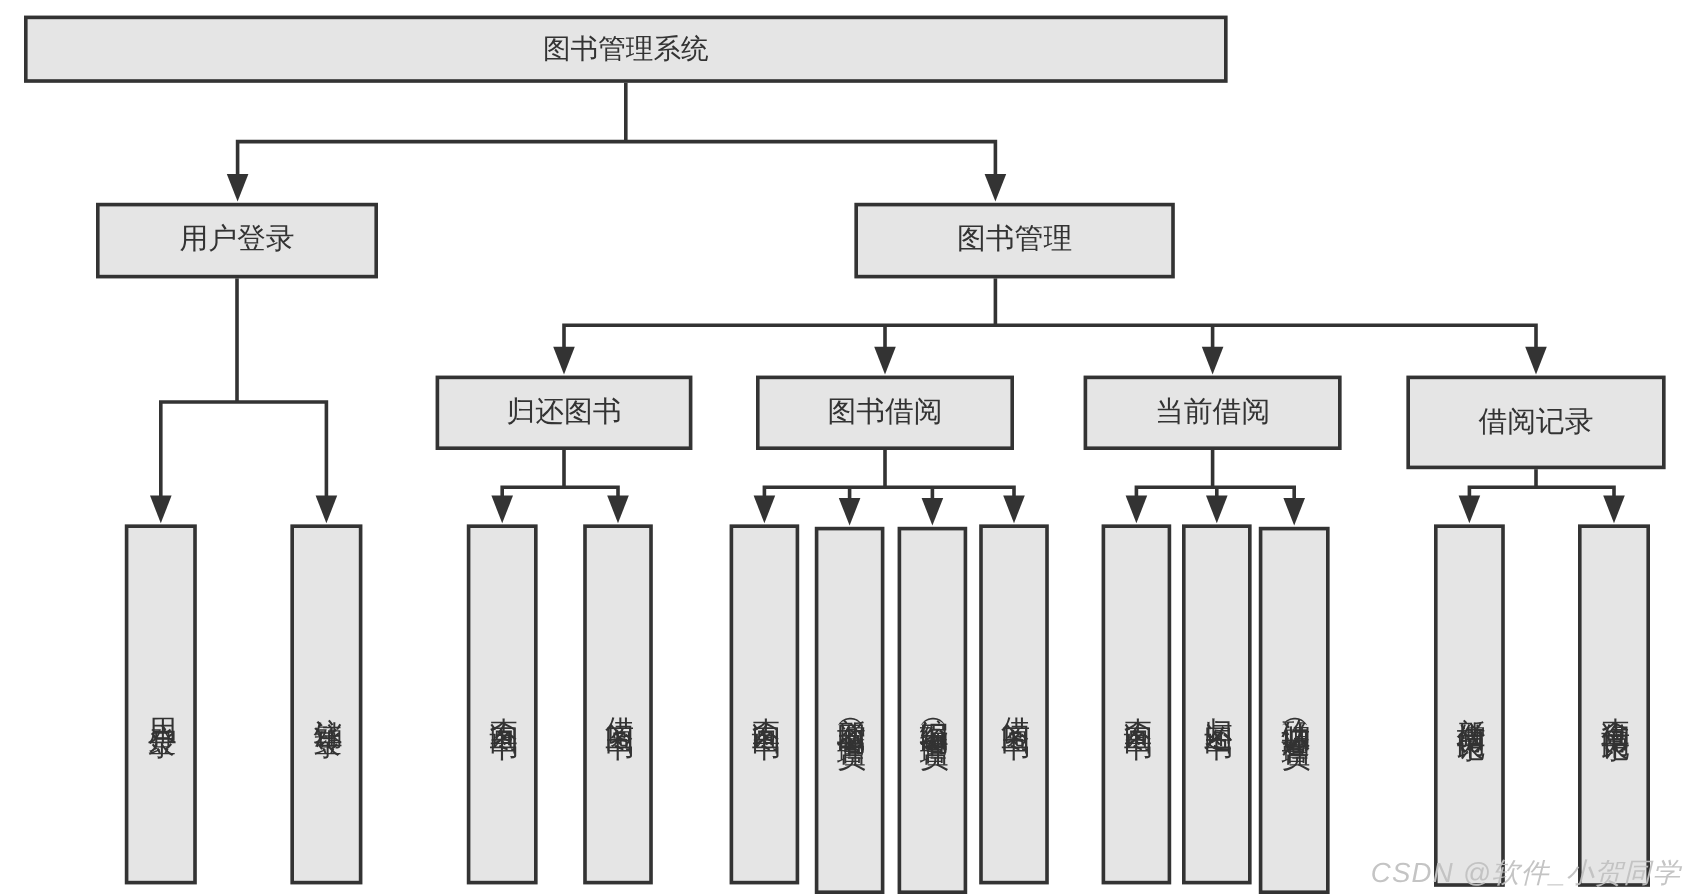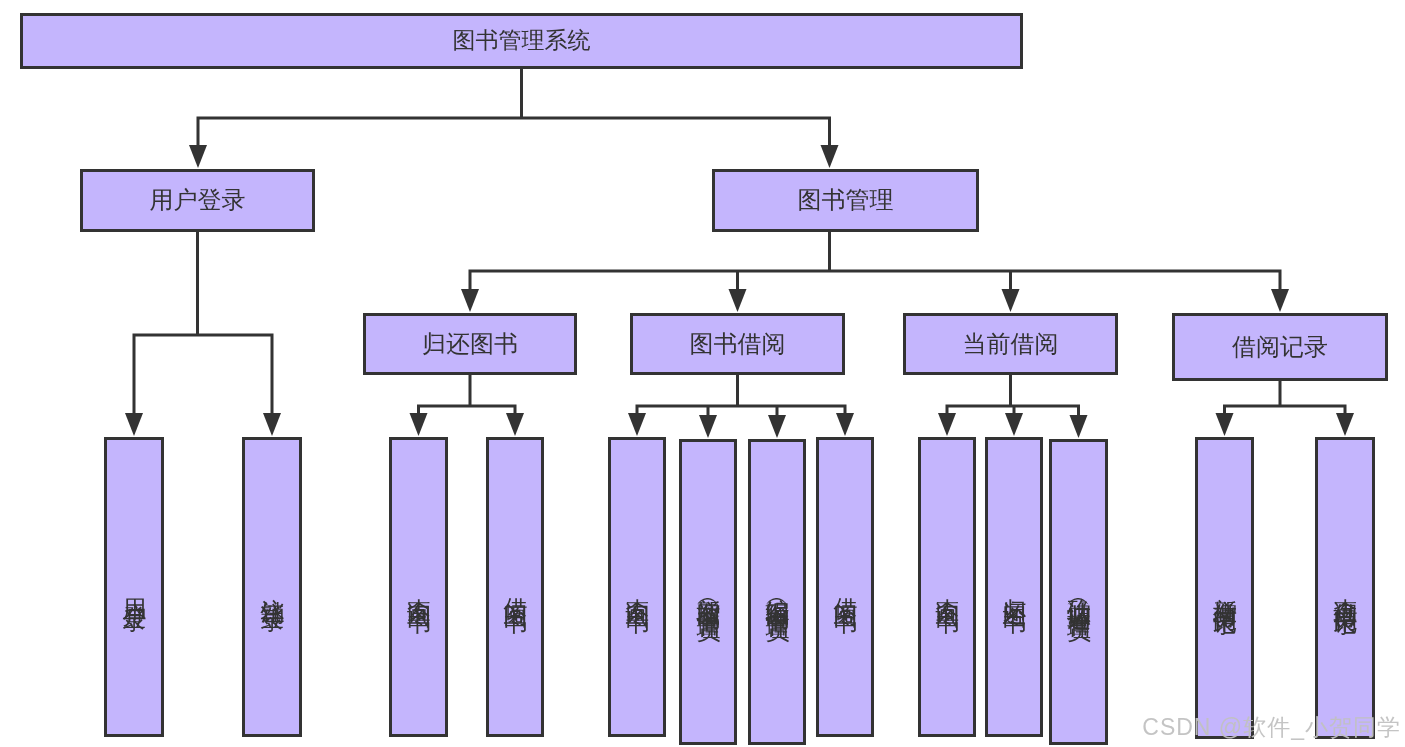--- a/index.html
+++ b/index.html
@@ -2,32 +2,32 @@
 <html><head>
 <meta charset="utf-8">
 <style>
   html,body{margin:0;padding:0;background:#fff;}
   .stage{
     position:relative;width:1405px;height:747px;background:#ffffff;overflow:hidden;
     font-family:"Liberation Sans",sans-serif;color:#333;
   }
   .connectors{position:absolute;left:0;top:0;z-index:0;}
   .node{
-    position:absolute;box-sizing:border-box;border:3px solid #333333;background:#c4b5fd;
+    position:absolute;box-sizing:border-box;border:3px solid #333333;background:#e5e5e5;
     display:flex;align-items:center;justify-content:center;z-index:1;
     color:#333333;font-size:24px;line-height:1.2;white-space:nowrap;
   }
   .node.root{font-size:23px;}
   .node.v{
     writing-mode:vertical-rl;letter-spacing:4px;white-space:normal;
   }
   .node.v.long{letter-spacing:3px;}
   .watermark{
     position:absolute;z-index:3;top:712px;right:4px;font-size:23px;
-    color:rgba(193,193,193,0.95);letter-spacing:1px;white-space:nowrap;
+    color:rgba(193,193,193,0.95);letter-spacing:1px;white-space:nowrap;font-style:italic;
   }
 </style>
 </head>
 <body>
 
 <div class="stage">
 
   <svg class="connectors" width="1405" height="747" viewBox="0 0 1405 747">
     <g stroke="#333333" stroke-width="3" fill="none">
       <path d="M521.5 68 V118 M196.5 118 H831 M198 117 V146 M829.5 117 V146
@@ -74,21 +74,21 @@
 
   <div class="node" style="left:363px;top:313px;width:214px;height:62px">
     <span>归还图书</span>
   </div>
   <div class="node" style="left:630px;top:313px;width:215px;height:62px">
     <span>图书借阅</span>
   </div>
   <div class="node" style="left:903px;top:313px;width:215px;height:62px">
     <span>当前借阅</span>
   </div>
-  <div class="node" style="left:1172px;top:313px;width:216px;height:68px">
+  <div class="node" style="left:1172px;top:313px;width:216px;height:78px">
     <span>借阅记录</span>
   </div>
 
   <div class="node v" style="left:104px;top:437px;width:60px;height:300px">
     <span>用户登录</span>
   </div>
   <div class="node v" style="left:242px;top:437px;width:60px;height:300px">
     <span>注销登录</span>
   </div>
 

